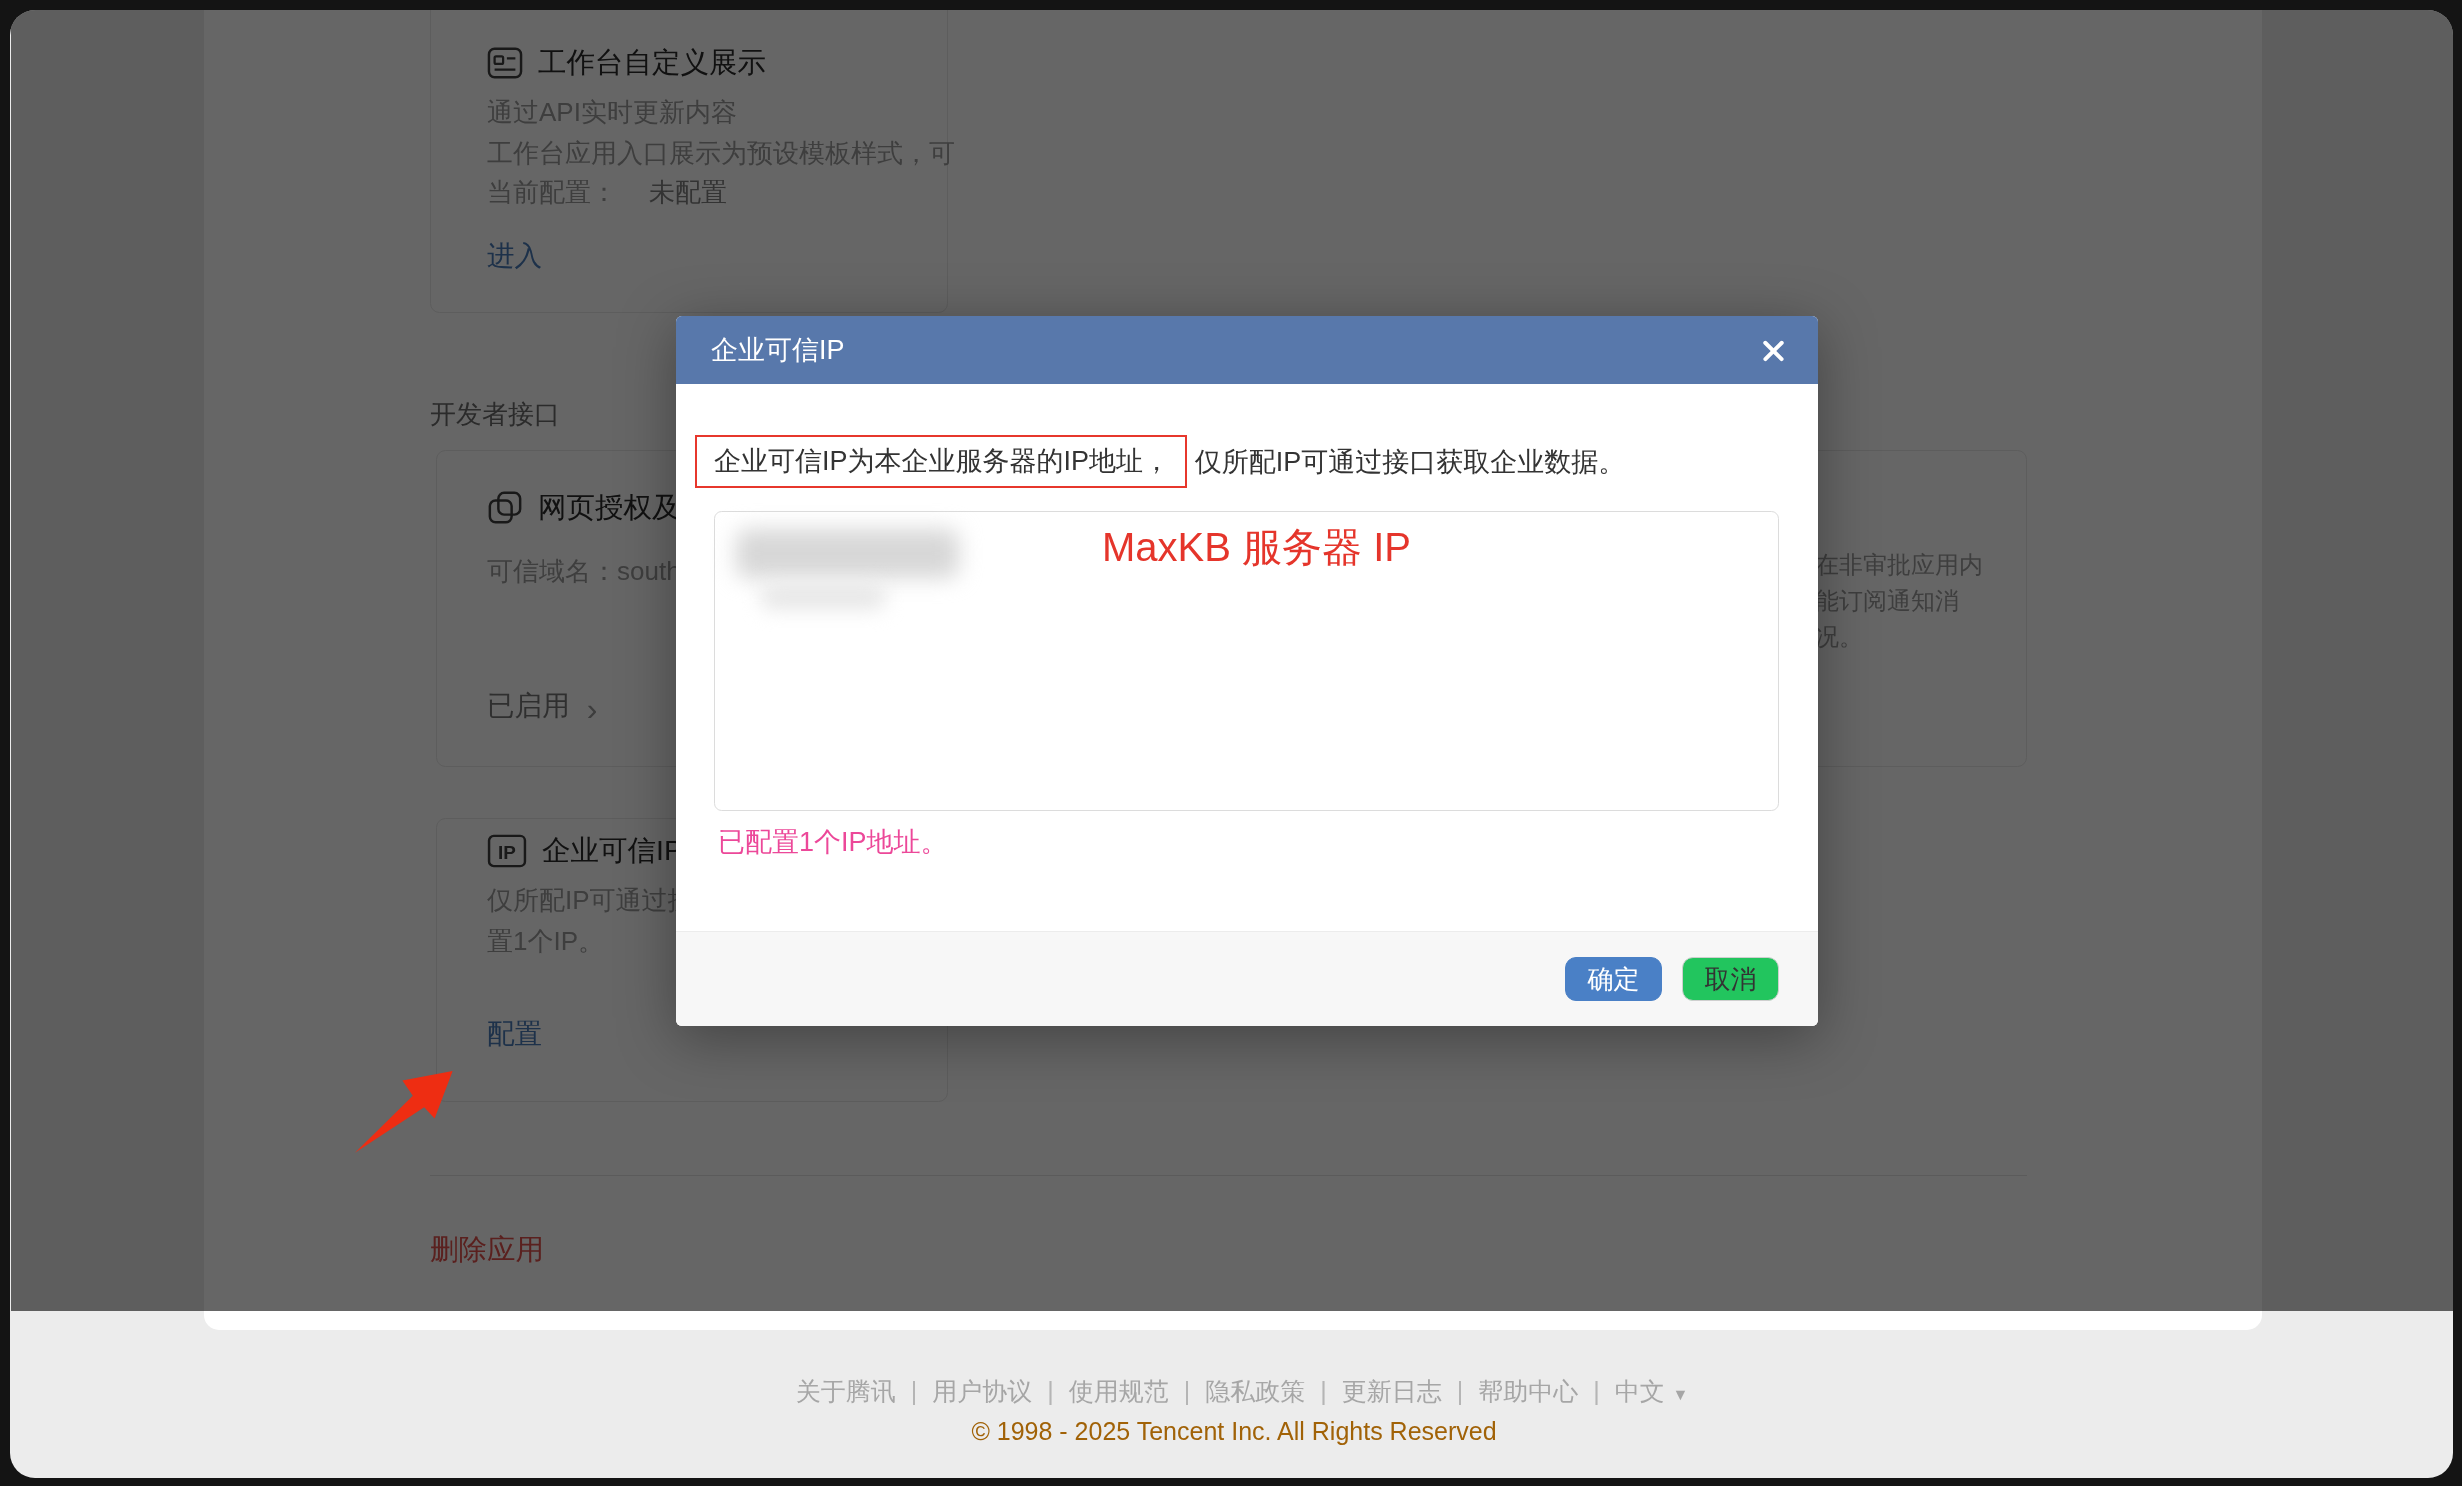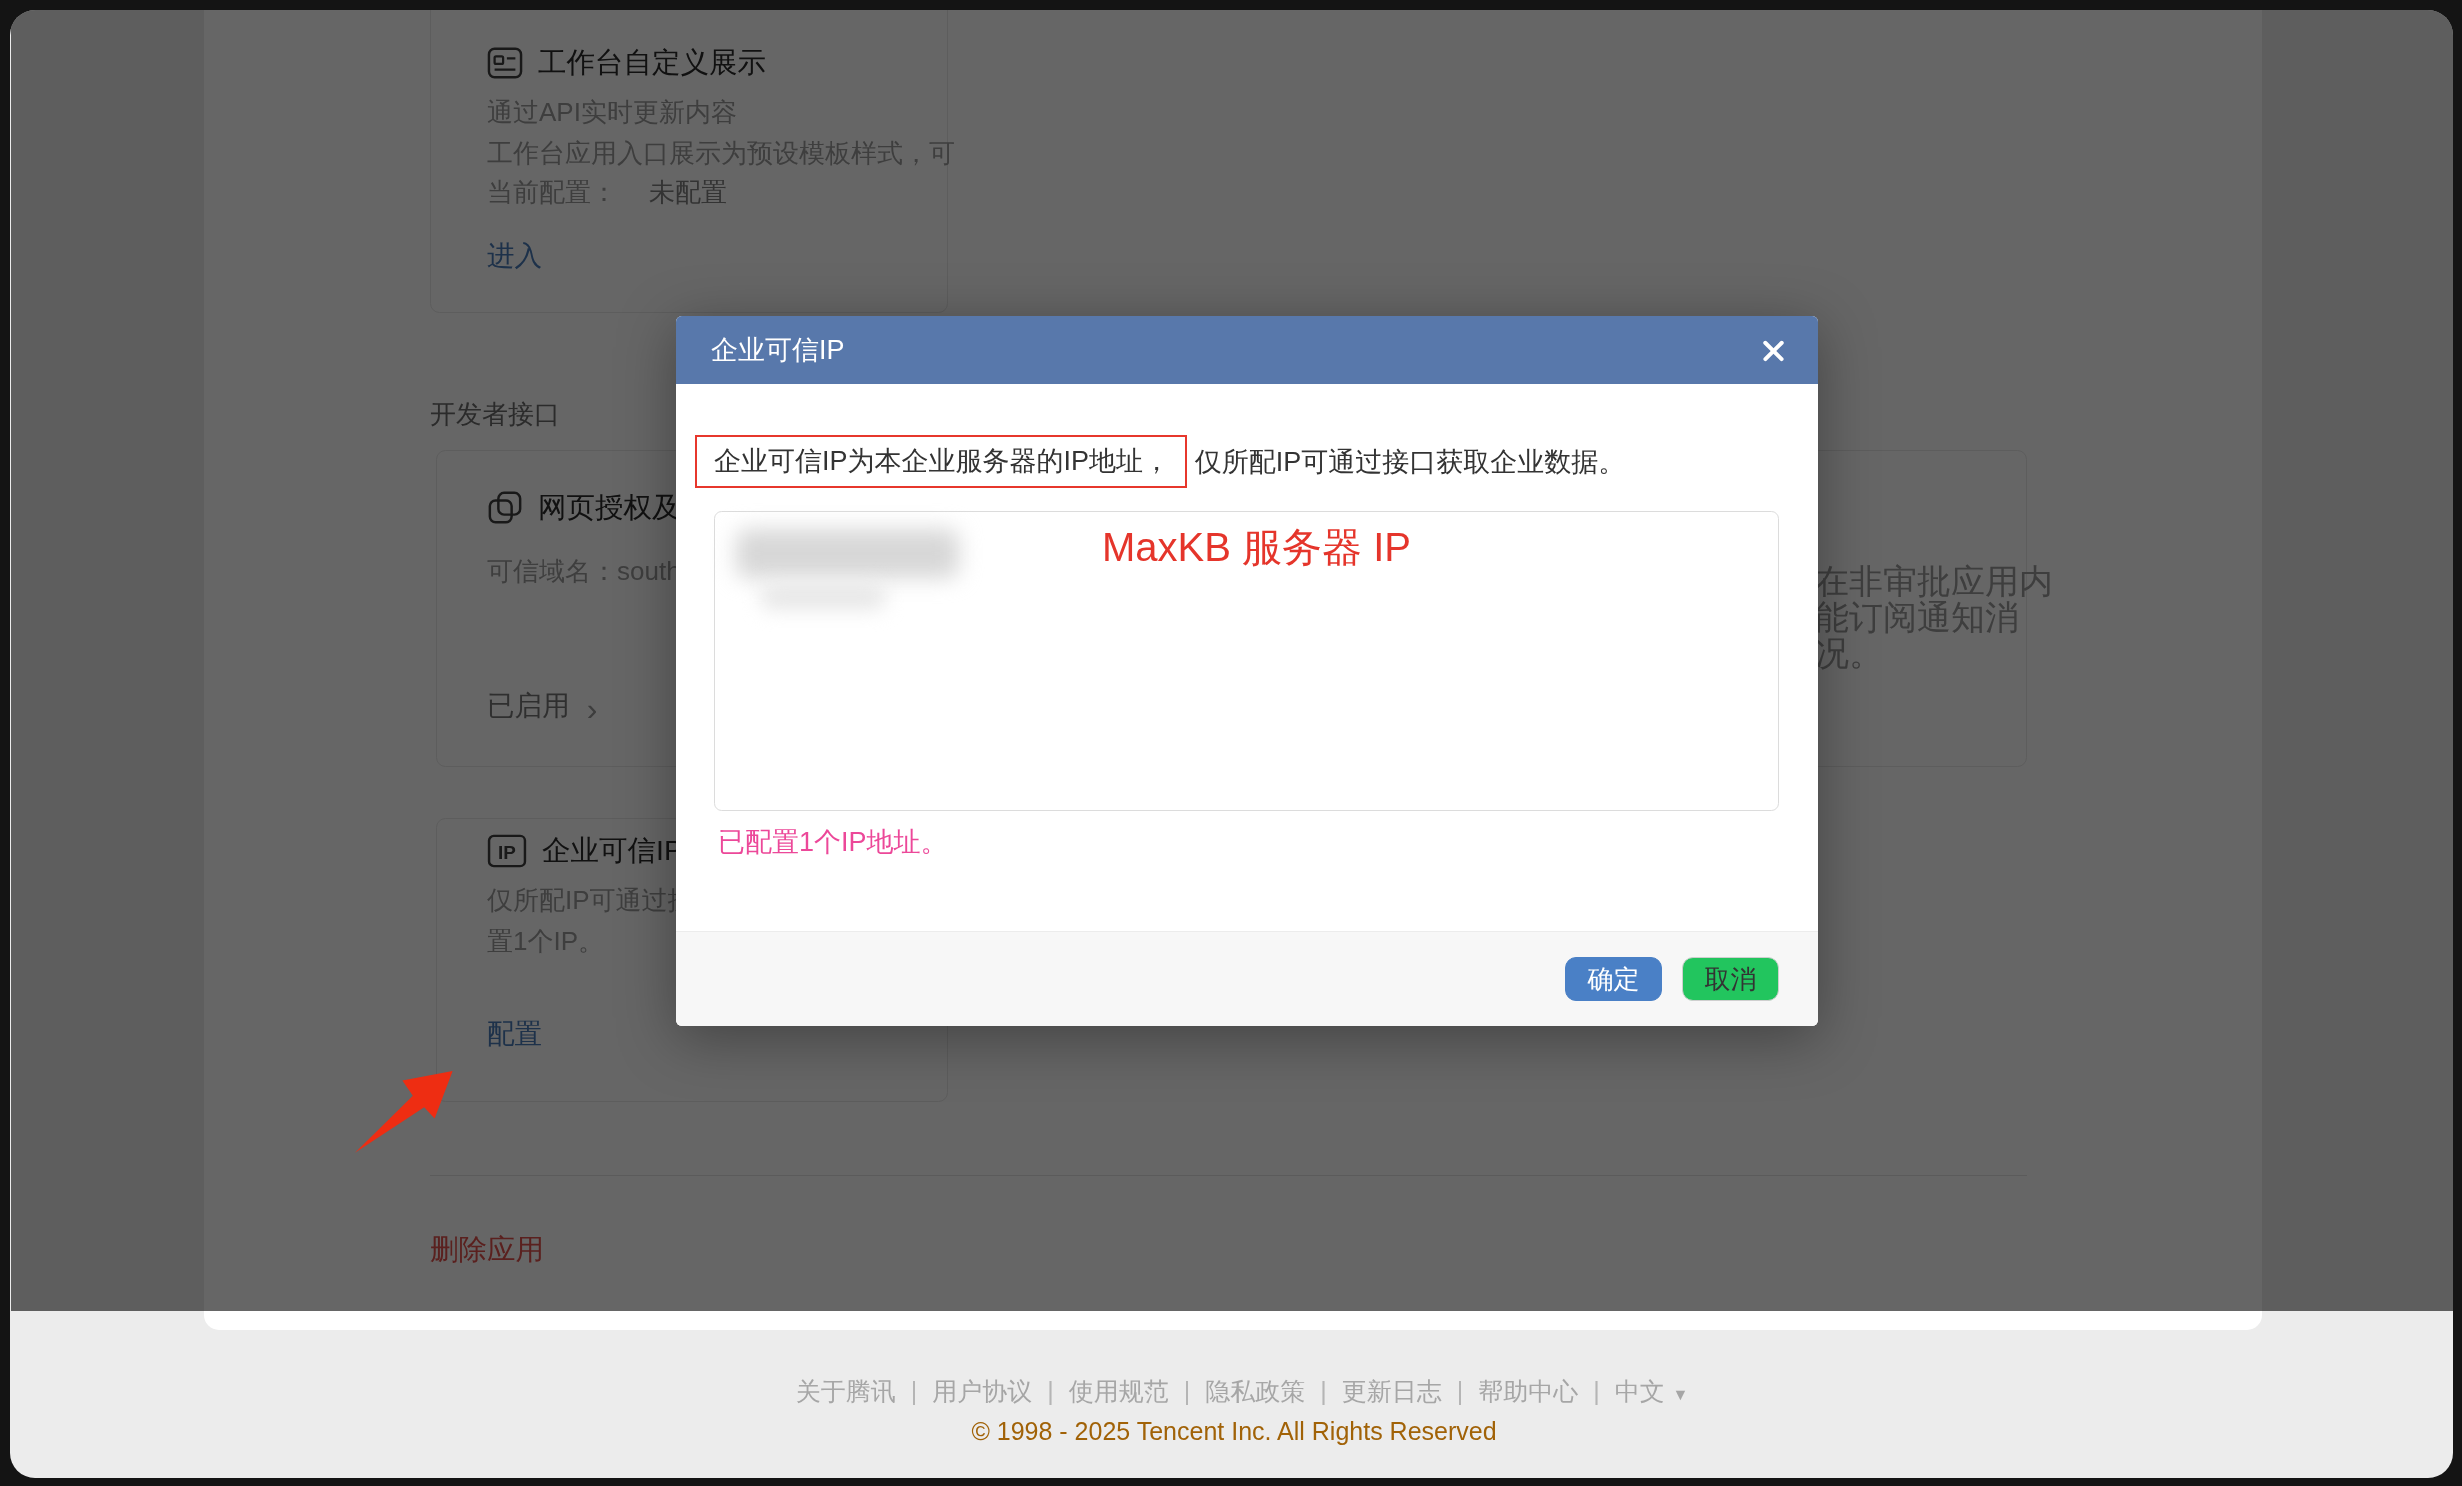--- a/index.html
+++ b/index.html
@@ -34,21 +34,21 @@
 
   #wa-title{left:50px;top:38px;}
   #wa-desc{left:50px;top:100px;}
   #wa-status{position:absolute;left:50px;top:236px;font-size:27.6px;color:#777;display:flex;align-items:flex-end;gap:17px;cursor:pointer;}
   #wa-status .chev{color:#9a9a9a;font-size:32px;line-height:27.6px;}
 
   #ip-title{left:50px;top:13.3px;}
   #ip-desc{left:50px;top:61px;}
   #ip-config{position:absolute;left:50px;top:196px;}
 
-  #card-right .rc-text{position:absolute;left:18px;top:112px;font-size:34px;line-height:36px;color:#9c9c9c;white-space:nowrap;}
+  #card-right .rc-text{position:absolute;left:18px;top:96px;font-size:24px;line-height:36px;color:#9c9c9c;white-space:nowrap;}
 
   .section-divider{position:absolute;left:419px;top:1175px;width:1597px;height:0;border-top:1.9px solid #e4e4e4;}
   .delete-link{position:absolute;left:419px;top:1231px;font-size:28.5px;color:#e0514d;cursor:pointer;}
 
   .footer-links{position:absolute;left:0;right:0;top:1375px;text-align:center;font-size:25px;color:#a6a6a6;}
   .footer-links .sep{margin:0 15px;color:#b5b5b5;}
   .footer-links .flink{cursor:pointer;}
   .footer-links .caret{font-size:16px;margin-left:7.6px;color:#a6a6a6;}
   .copyright{position:absolute;left:0;right:16px;top:1417px;text-align:center;font-size:25px;color:#a16207;}
 

